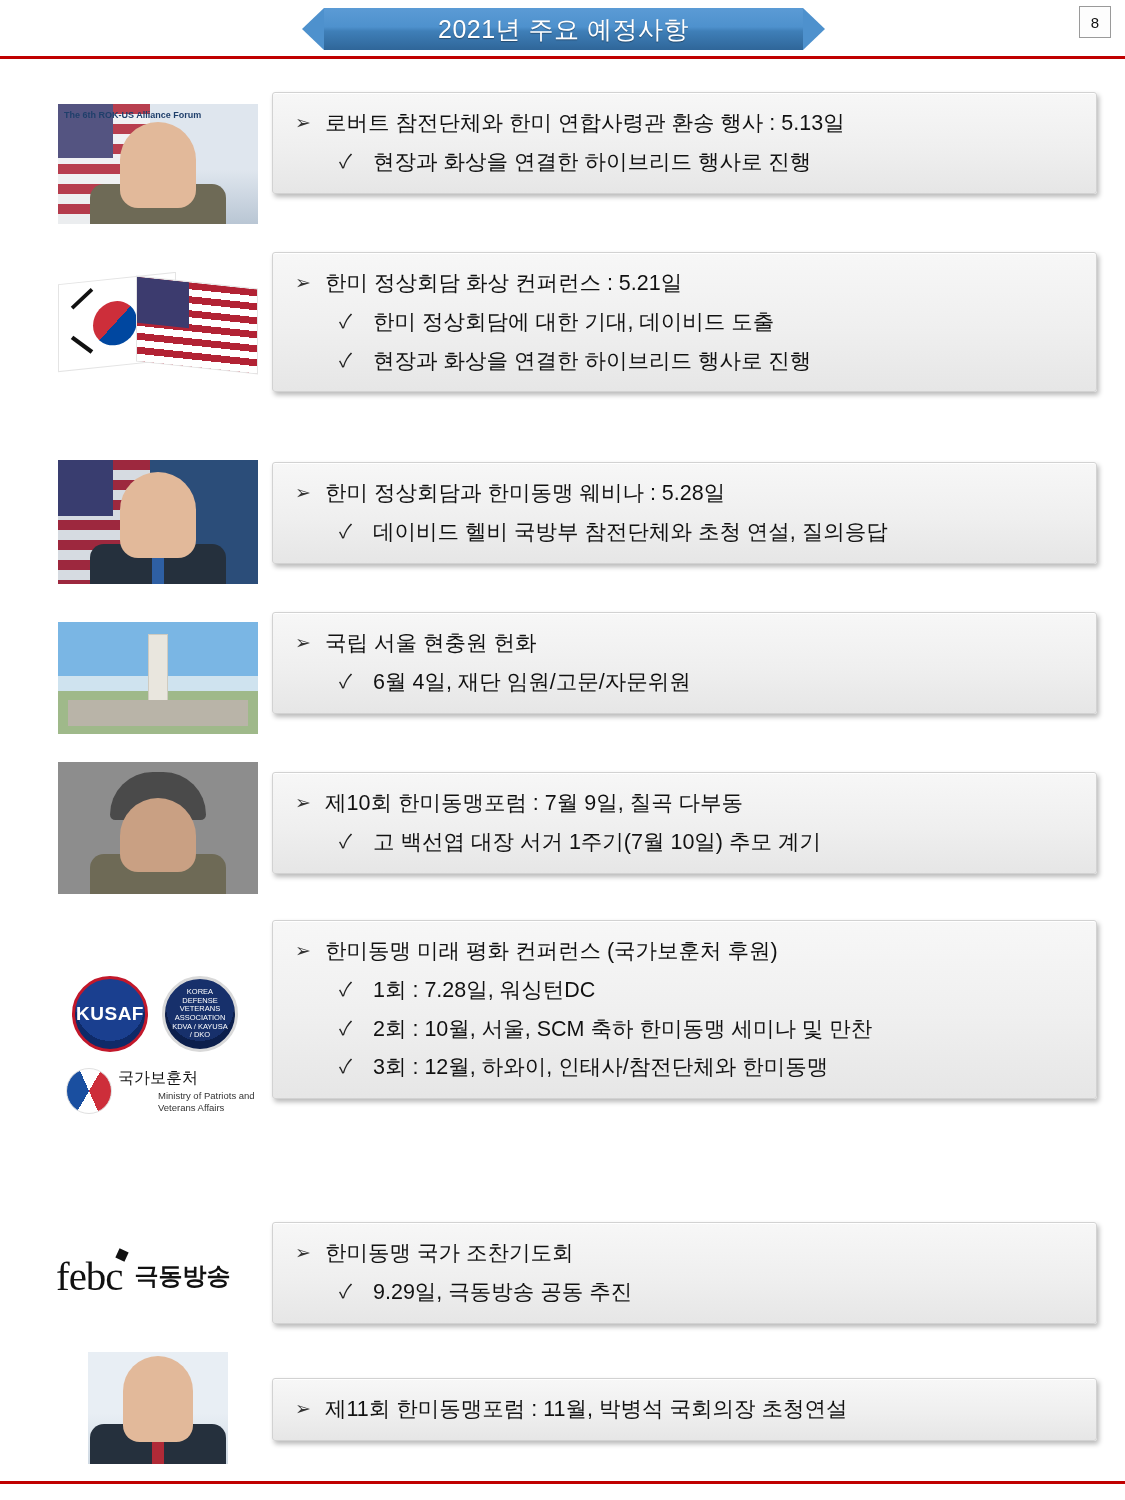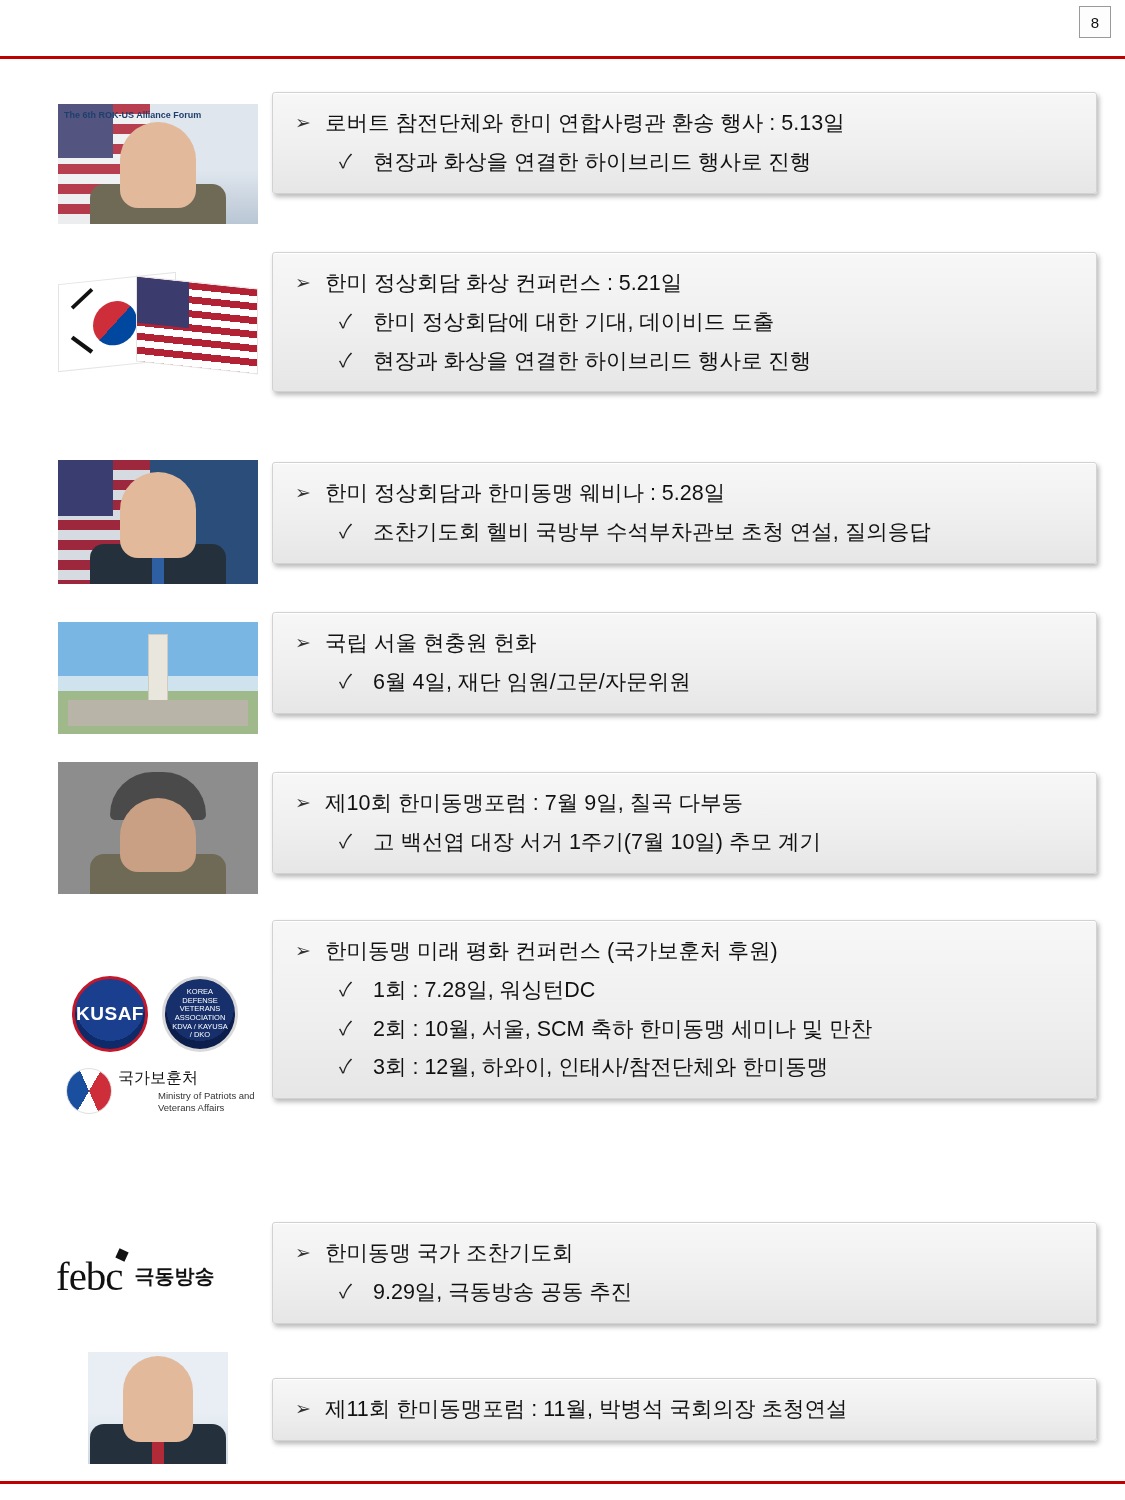--- a/index.html
+++ b/index.html
@@ -250,29 +250,35 @@
   
   .febc { position: relative; width: 100%; height: 100%; background: #ffffff;
     display: flex; align-items: center; }
   .febc-word {
     font-family: "Liberation Serif", serif;
     font-size: 41px; color: #111; letter-spacing: -1px; position: relative;
     margin-left: 8px;
   }
   .febc-word .dot { position: absolute; right: -4px; top: -2px; width: 10px; height: 10px;
     background: #111; transform: rotate(25deg); }
-  .febc-kr { font-size: 20px; font-weight: bold; color: #111; margin-left: 12px; }
+  .febc-kr { font-size: 24px; font-weight: bold; color: #111; margin-left: 12px; }
 </style>
 </head>
 <body>
 
 <div class="slide">
 
   <div class="header">
     <div class="header-rule"></div>
+    <div class="title-banner">
+      <div class="arrow-left"></div>
+      <div class="band"></div>
+      <div class="arrow-right"></div>
+      <div class="title-text">2021년 주요 예정사항</div>
+    </div>
     <div class="page-number">8</div>
   </div>
 
   <div class="row" style="top:92px;">
     <div class="thumb" style="left:58px; top:12px; width:200px; height:120px;">
       <div class="portrait p-bg-abrams">
         <div class="flagbg">
           <div class="canton"></div>
         </div>
         <div class="podium-text">The 6th ROK-US Alliance Forum</div>
@@ -340,21 +346,21 @@
       </div>
     </div>
     <div class="card" style="top:2px;">
       <div class="card-inner">
         <div class="bullet1">
           <span class="mark">➢</span>
           <span class="btext">한미 정상회담과 한미동맹 웨비나 : 5.28일</span>
         </div>
         <div class="bullet2">
           <span class="mark">✓</span>
-          <span class="btext">조찬기도회 헬비 국방부 수석부차관보 초청 연설, 질의응답</span>
+          <span class="btext">데이비드 헬비 국방부 참전단체와 초청 연설, 질의응답</span>
         </div>
       </div>
     </div>
   </div>
 
   <div class="row" style="top:612px;">
     <div class="thumb" style="left:58px; top:10px; width:200px; height:112px;">
       <div class="memorial">
         <div class="tower"></div>
         <div class="plaza"></div>

